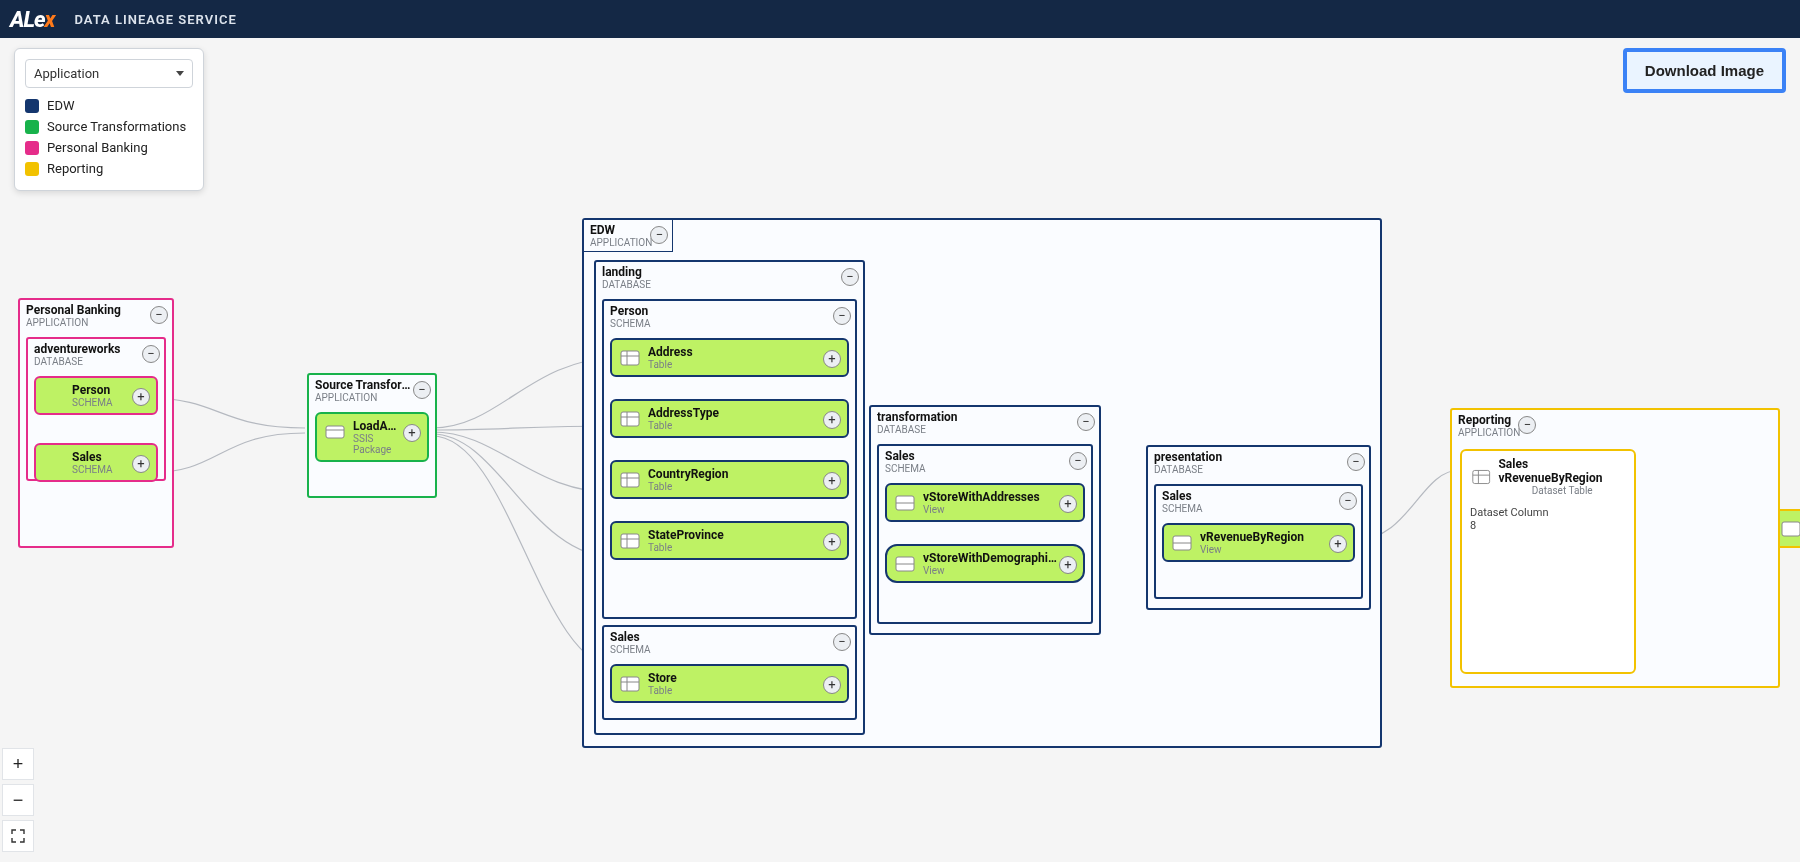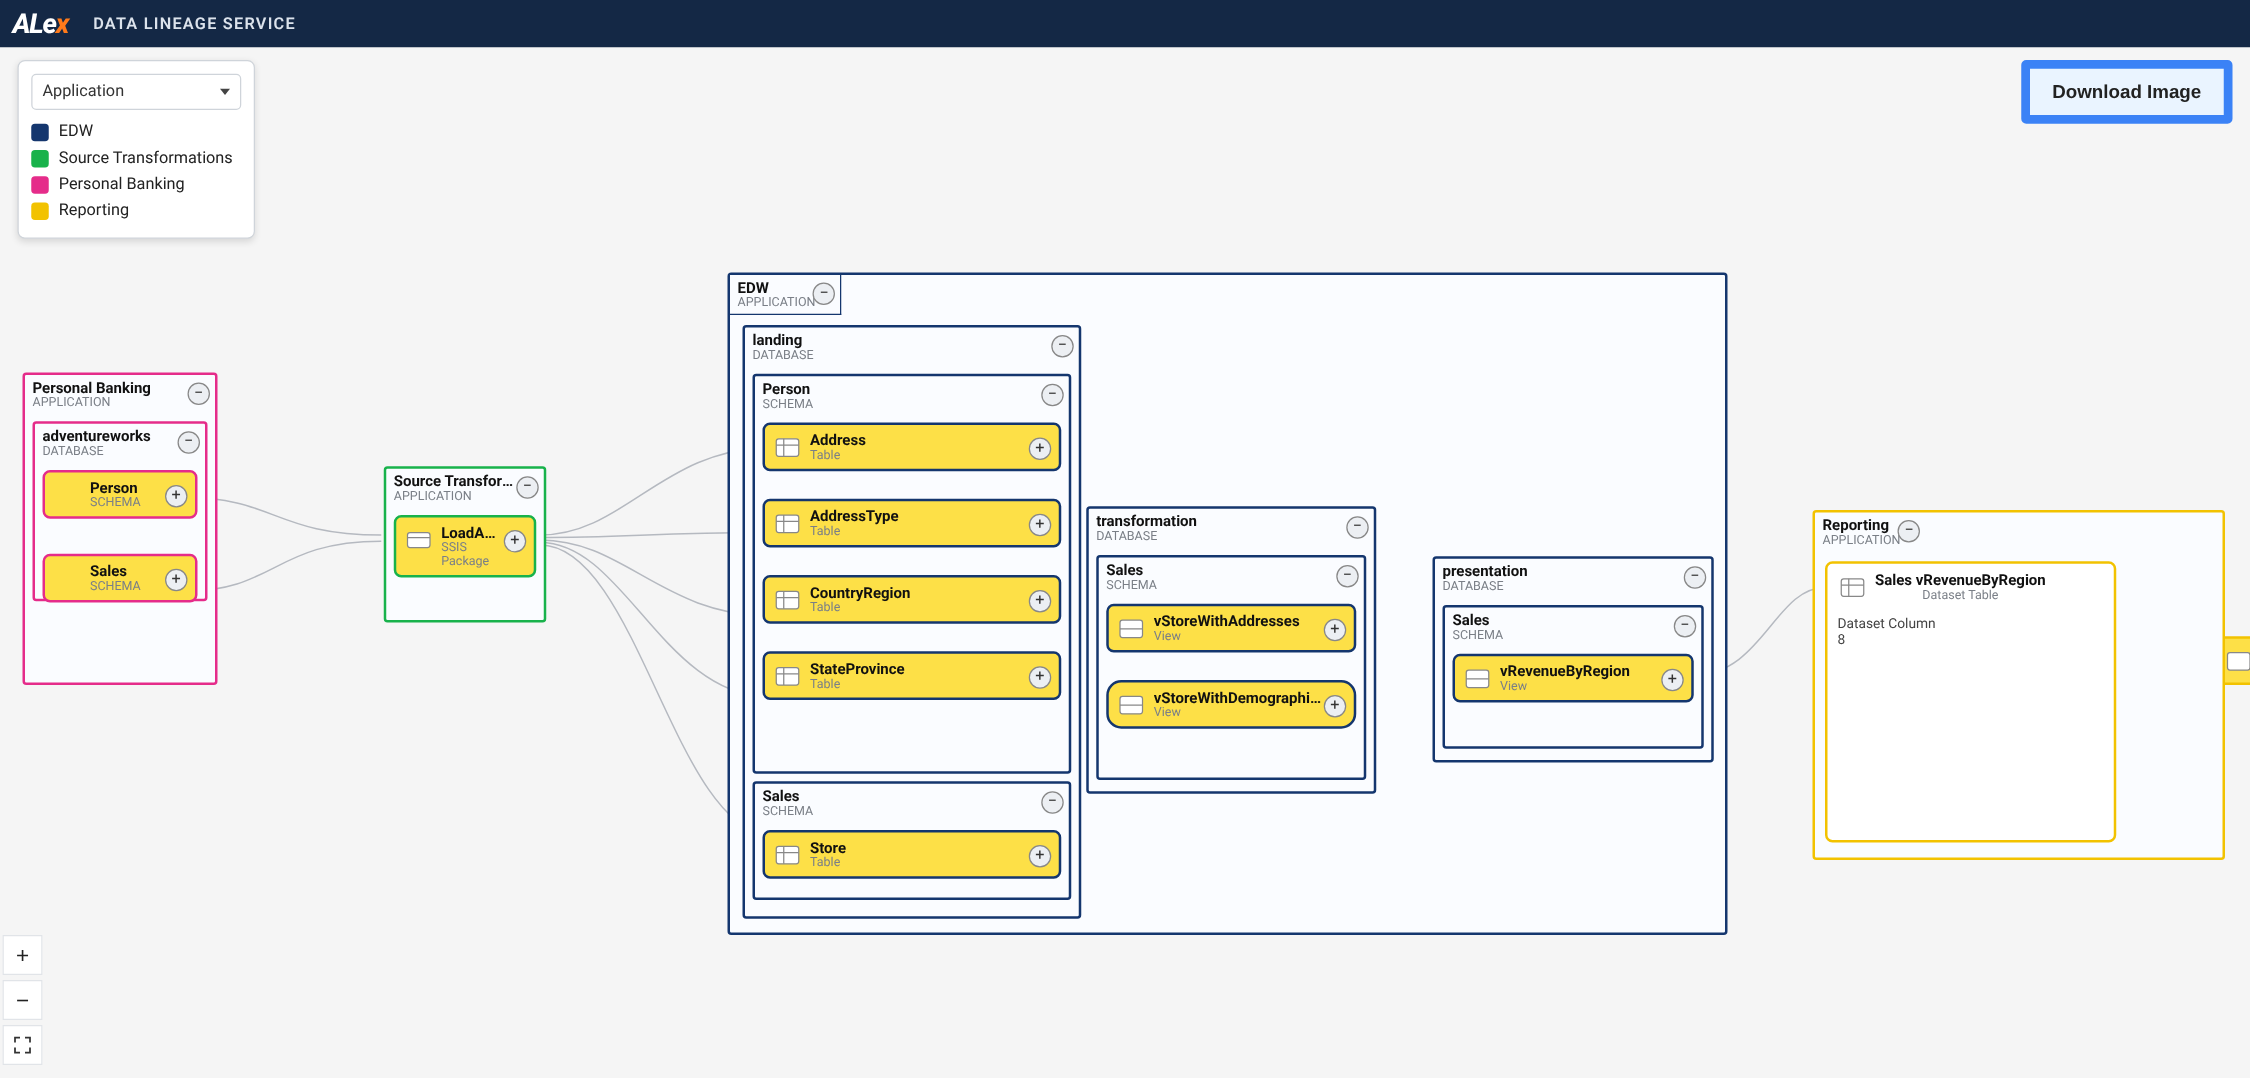--- a/index.html
+++ b/index.html
@@ -7,30 +7,30 @@
   .header { height: 38px; background: #142845; color: #fff; display:flex; align-items:center; padding: 0 10px; }
   .logo { font-weight: 800; font-size: 22px; font-style: italic; letter-spacing: -1px; }
   .logo .x { color: #ff7a1a; }
   .title { margin-left: 20px; font-size: 13px; letter-spacing: 1px; font-weight: 600; color:#dce3ec;}
   .canvas { position: relative; width: 1800px; height: 824px; background:#f5f5f5; }
   .svg-layer { position:absolute; left:0; top:0; width:1800px; height:824px; pointer-events:none; }
   .legend { position:absolute; left:14px; top:10px; width:190px; background:#fff; border:1px solid #cfd4da; border-radius:6px; padding:10px 10px 14px 10px; box-shadow: 0 2px 6px rgba(0,0,0,0.12); z-index:30; }
   .dropdown { background:#fff; border:1px solid #cfd4da; border-radius:4px; padding:6px 8px; font-size:13px; color:#333; display:flex; justify-content:space-between; align-items:center; cursor:pointer; margin-bottom:10px;}
   .legend-row { display:flex; align-items:center; font-size:13px; color:#222; margin-top:6px;}
   .swatch { width:14px; height:14px; border-radius:3px; margin-right:8px;}
-  .download-btn { position:absolute; right:14px; top:10px; background:#eaf4ff; border:7px solid #3b82f6; color:#222; font-size:15px; font-weight:600; padding:10px 18px; border-radius:4px; cursor:pointer; z-index:30;}
+  .download-btn { position:absolute; right:14px; top:10px; background:#eaf4ff; border:4px solid #3b82f6; color:#222; font-size:15px; font-weight:600; padding:10px 18px; border-radius:4px; cursor:pointer; z-index:30;}
   .zoom { position:absolute; left:2px; bottom:10px; z-index:30; }
   .zoom button { display:block; width:32px; height:32px; background:#fff; border:1px solid #e1e4e8; font-size:18px; color:#222; cursor:pointer; margin-top:4px;}
   .fit-btn svg { display:block; margin:auto;}
   .node { position:absolute; border:2px solid; border-radius:3px; background:#fafcff; z-index:5; }
   .node .hdr { position:relative; padding: 3px 20px 3px 6px; }
   .node .name { font-size: 12px; font-weight:700; color:#111; white-space:nowrap; overflow:hidden; text-overflow:ellipsis;}
   .node .type { font-size: 10px; color:#7a7f87; text-transform: uppercase;}
   .btn-circle { position:absolute; width:18px; height:18px; border:1px solid #888; border-radius:50%; background:#eceff3; font-size:13px; line-height:15px; text-align:center; color:#333; cursor:pointer; top:6px; right:4px; user-select:none;}
-  .leaf { position:relative; margin:6px; border:2px solid; border-radius:6px; background:#fde047; padding:5px 24px 5px 36px; min-height:36px;}
+  .leaf { position:relative; margin:6px; border:2px solid; border-radius:6px; background:#bef264; padding:5px 24px 5px 36px; min-height:36px;}
   .leaf .btn-circle{ top:10px; right:6px;}
   .leaf .icon { position:absolute; left:6px; top:6px; width:24px; height:24px; }
   .leaf .lname { font-size:12px; font-weight:700; color:#111; white-space:nowrap; overflow:hidden; text-overflow:ellipsis;}
   .leaf .ltype { font-size:10px; color:#7a7f87;}
   .detail { position:absolute; border:2px solid; border-radius:6px; background:#fff; padding:6px 8px; z-index:6;}
   .detail-hdr { display:flex; align-items:center;}
   .detail-hdr .icon{ width:24px; height:24px; margin-right:6px;}
   .detail .dname{ font-size:12px; font-weight:700; color:#111;}
   .detail .dtype{ font-size:10px; color:#7a7f87;text-align:center;}
   .col-head{ display:flex; justify-content:space-between; font-size:11px; color:#444; margin-top:10px;flex-direction:column;}
@@ -284,21 +284,21 @@
             <div class="lname">vRevenueByRegion</div>
             <div class="ltype">View</div>
             <span class="btn-circle">+</span>
           </div>
       </div>
     </div>
   </div>
 
   <div class="node c-yellow" style="left:1450px; top:370px; width:330px; height:280px;">
     <div class="hdr" style="display:inline-block;"><div class="name">Reporting</div><div class="type">APPLICATION</div><span class="btn-circle">−</span></div>
-    <div class="detail c-yellow" style="position:relative; margin:8px; width:233px; height:225px;">
+    <div class="detail c-yellow" style="position:relative; margin:8px; width:176px; height:225px;">
       <div class="detail-hdr">
         <svg class="icon" viewBox="0 0 24 24">
             <rect x="3" y="5" width="18" height="14" rx="2" fill="#fff" stroke="#888"></rect>
             <line x1="3" y1="10" x2="21" y2="10" stroke="#888"></line>
             <line x1="9" y1="5" x2="9" y2="19" stroke="#888"></line>
           </svg>
         <div>
           <div class="dname">Sales vRevenueByRegion</div>
           <div class="dtype">Dataset Table</div>
         </div>

